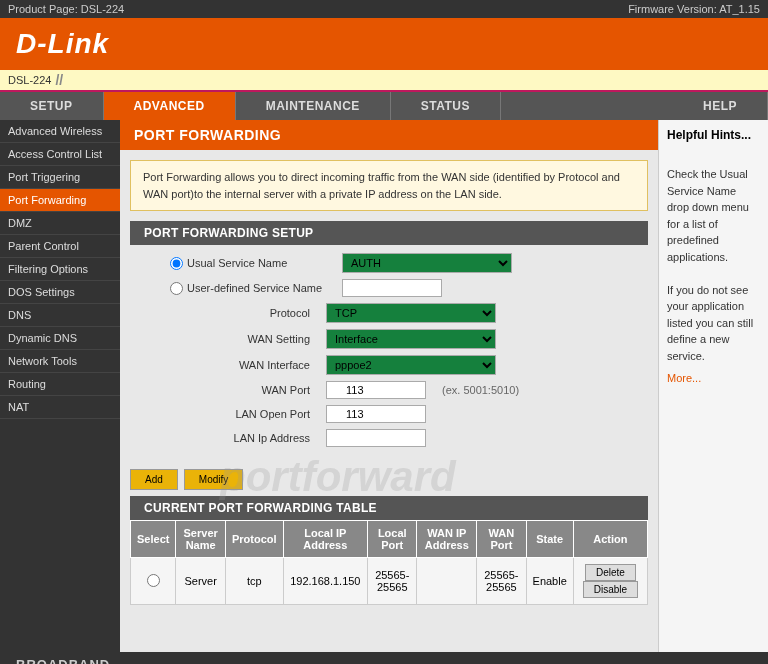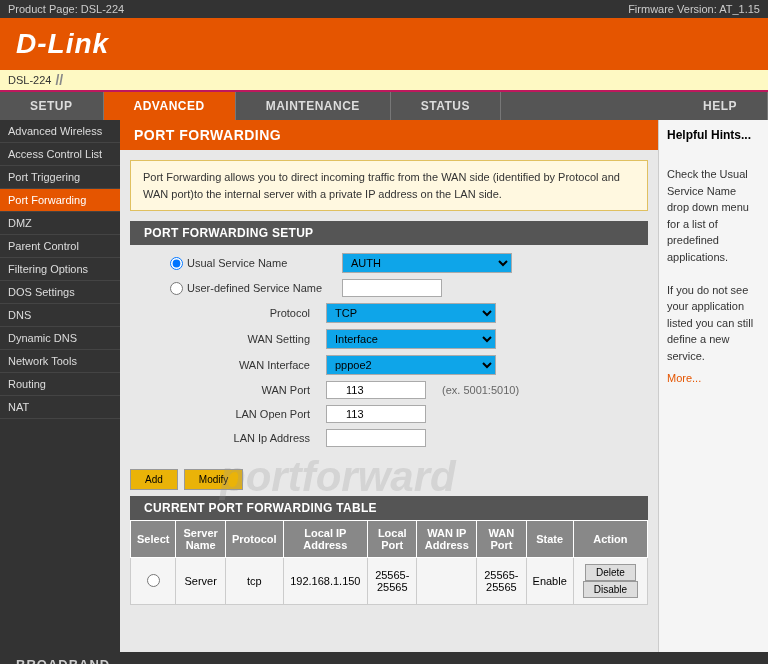--- a/index.html
+++ b/index.html
@@ -31,21 +31,21 @@
     .page-title-bar { background: #e55500; color: white; font-size: 14px; font-weight: bold; padding: 7px 14px; letter-spacing: 0.5px; }
     .description-box { background: #fff8e0; border: 1px solid #e0c060; margin: 10px; padding: 8px 12px; font-size: 11px; color: #333; line-height: 1.5; }
 
     
     .section-title { background: #555; color: white; font-size: 12px; font-weight: bold; padding: 5px 14px; margin: 0 10px 8px; letter-spacing: 0.3px; }
     .form-area { padding: 0 20px 10px 50px; }
     .form-row { display: flex; align-items: center; margin-bottom: 6px; gap: 8px; }
     .form-label { text-align: right; min-width: 140px; margin-right: 8px; color: #333; font-size: 11px; }
     .form-label-radio { display: flex; align-items: center; min-width: 160px; margin-right: 4px; font-size: 11px; color: #333; }
     .form-label-radio input[type="radio"] { margin-right: 4px; }
-    .form-control-select { border: 1px solid #aaa; padding: 2px 4px; font-size: 11px; background: #0ea5e9; min-width: 170px; }
+    .form-control-select { border: 1px solid #aaa; padding: 2px 4px; font-size: 11px; background: #15803d; min-width: 170px; }
     .form-control-text { border: 1px solid #aaa; padding: 2px 19px; font-size: 11px; background: white; width: 100px; }
     .form-hint { margin-left: 8px; color: #666; font-size: 11px; }
 
     
     .btn-row { padding: 6px 10px; display: flex; gap: 6px; position: relative; }
     .btn { padding: 4px 14px; background: #eab308; border: 1px solid #999; font-size: 10px; cursor: pointer; }
     .watermark { position: absolute; left: 100px; top: -10px; font-size: 42px; color: rgba(150,150,150,0.25); font-weight: bold; font-style: italic; pointer-events: none; z-index: 0; }
 
     
     .table-section { margin: 0 10px 10px; }

